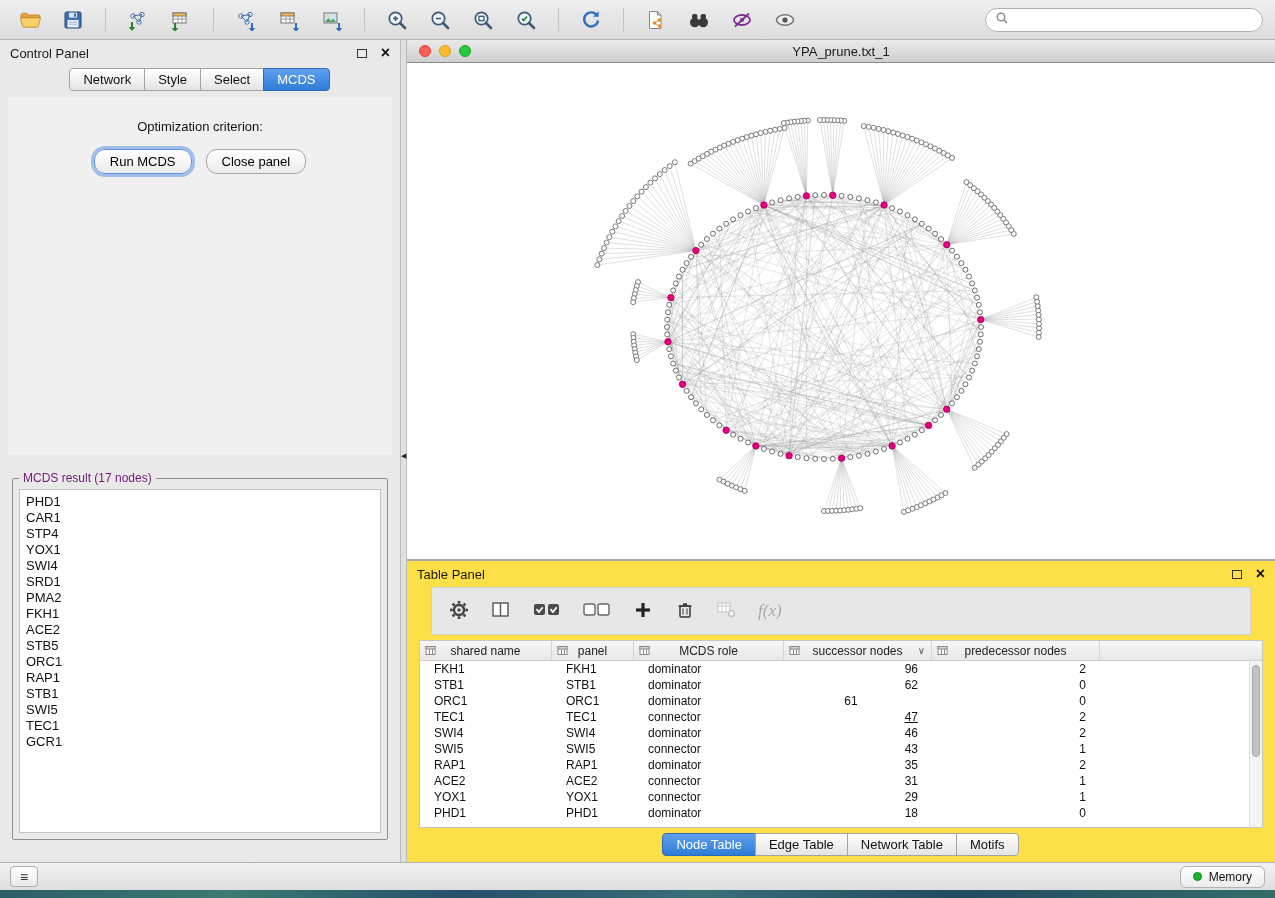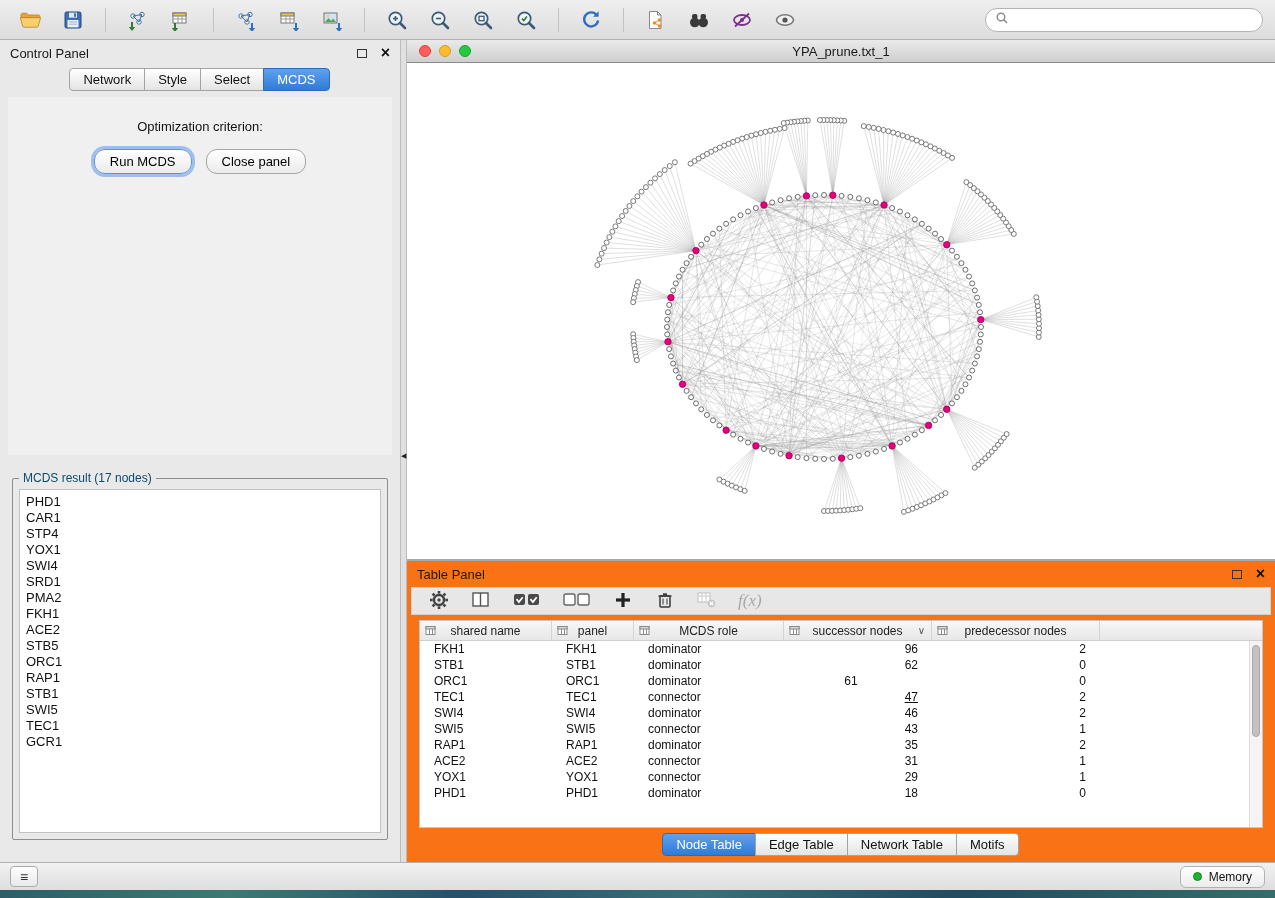--- a/index.html
+++ b/index.html
@@ -32,41 +32,41 @@
   .cp-body{margin:6px 8px 0;background:#f0f0f0;height:358px;flex:0 0 auto;padding-top:22px;}
   .opt-label{text-align:center;font-size:13px;}
   .dropdown{width:312px;height:25px;margin:13px auto 0;background:#fff;border:1px solid #a9a9a9;border-radius:4px;display:flex;align-items:center;padding-left:10px;font-size:13px;}
   .dd-stepper{margin-left:auto;width:19px;height:23px;background:linear-gradient(#82b2f1,#3a7ee0);border-radius:0 3px 3px 0;display:flex;flex-direction:column;align-items:center;justify-content:center;}
   .dd-up{width:0;height:0;border:3.5px solid transparent;border-bottom:4.5px solid #fff;margin-bottom:2px;}
   .dd-down{width:0;height:0;border:3.5px solid transparent;border-top:4.5px solid #fff;}
   .btn-row{display:flex;justify-content:center;gap:14px;margin-top:15px;}
   .btn{padding:4px 15px;background:linear-gradient(#ffffff,#ebebeb);border:1px solid #a6a6a6;border-radius:11px;font-size:13px;white-space:nowrap;}
   .btn.focus{box-shadow:0 0 0 3px rgba(96,150,232,.55);border-color:#5f94dd;}
   .result-box{flex:1;display:flex;flex-direction:column;margin:16px 12px 22px;border:1px solid #8d8d8d;border-radius:2px;padding:4px 6px 6px;min-height:0;}
-  .result-box legend{font-size:12px;padding:0 4px;color:#0c4a6e;}
+  .result-box legend{font-size:12px;padding:0 4px;color:#701a75;}
   .result-list{flex:1;background:#fff;border:1px solid #c2c2c2;overflow:hidden;padding:4px 6px;font-size:13px;line-height:16px;}
 
   
   #v-split{width:7px;flex:0 0 auto;background:#e0e0e0;border-left:1px solid #bcbcbc;border-right:1px solid #bcbcbc;position:relative;}
   #v-split .handle{position:absolute;top:412px;left:0px;font-size:7px;color:#222;}
 
   
   #right{flex:1;display:flex;flex-direction:column;min-width:0;background:#d8d8d8;}
   #net-window{height:521px;flex:0 0 auto;display:flex;flex-direction:column;border-bottom:2px solid #a8a8a8;}
   .net-title{height:23px;flex:0 0 auto;background:linear-gradient(#eaeaea,#cfcfcf);border-bottom:1px solid #8a8a8a;position:relative;display:flex;align-items:center;justify-content:center;font-size:13px;color:#1a1a1a;}
   .lights{position:absolute;left:12px;top:5px;display:flex;gap:8px;}
   .light{width:12px;height:12px;border-radius:50%;}
   .light.red{background:#ff5f57;border:1px solid #df3e38;}
   .light.yellow{background:#febc2e;border:1px solid #d99c1b;}
   .light.green{background:#28c840;border:1px solid #17a42c;}
   .net-canvas{flex:1;background:#fff;position:relative;overflow:hidden;}
 
   
-  #table-panel{flex:1;display:flex;flex-direction:column;background:#f97316;min-height:0;}
-  .tp-toolbar{height:28px;flex:0 0 auto;margin:0 4px;background:#e7e7e7;border:1px solid #d0d0d0;display:flex;align-items:center;gap:20px;padding:0 16px;}
+  #table-panel{flex:1;display:flex;flex-direction:column;background:#fde047;min-height:0;}
+  .tp-toolbar{height:48px;flex:0 0 auto;margin:0 24px;background:#e7e7e7;border:1px solid #d0d0d0;display:flex;align-items:center;gap:20px;padding:0 16px;}
   .fx{font-family:"Liberation Serif",serif;font-style:italic;font-size:17px;color:#a8a8a8;}
   .table-wrap{flex:1;margin:5px 12px 0;background:#fff;border:1px solid #c6c6c6;display:flex;flex-direction:column;position:relative;min-height:0;}
   .thead{display:flex;height:20px;flex:0 0 auto;background:linear-gradient(#f7f7f7,#e7e7e7);border-bottom:1px solid #cfcfcf;padding-right:13px;}
   .th{position:relative;display:flex;align-items:center;justify-content:center;font-size:12px;color:#222;border-right:1px solid #d4d4d4;flex:0 0 auto;}
   .th .hic{position:absolute;left:5px;top:4px;}
   .th .sort{position:absolute;right:6px;font-size:10px;color:#555;}
   .th.filler{flex:1;border-right:none;}
   .tbody{flex:1;overflow:hidden;font-size:12px;}
   .tr{display:flex;height:16px;align-items:center;}
   .td{flex:0 0 auto;white-space:nowrap;overflow:hidden;}

